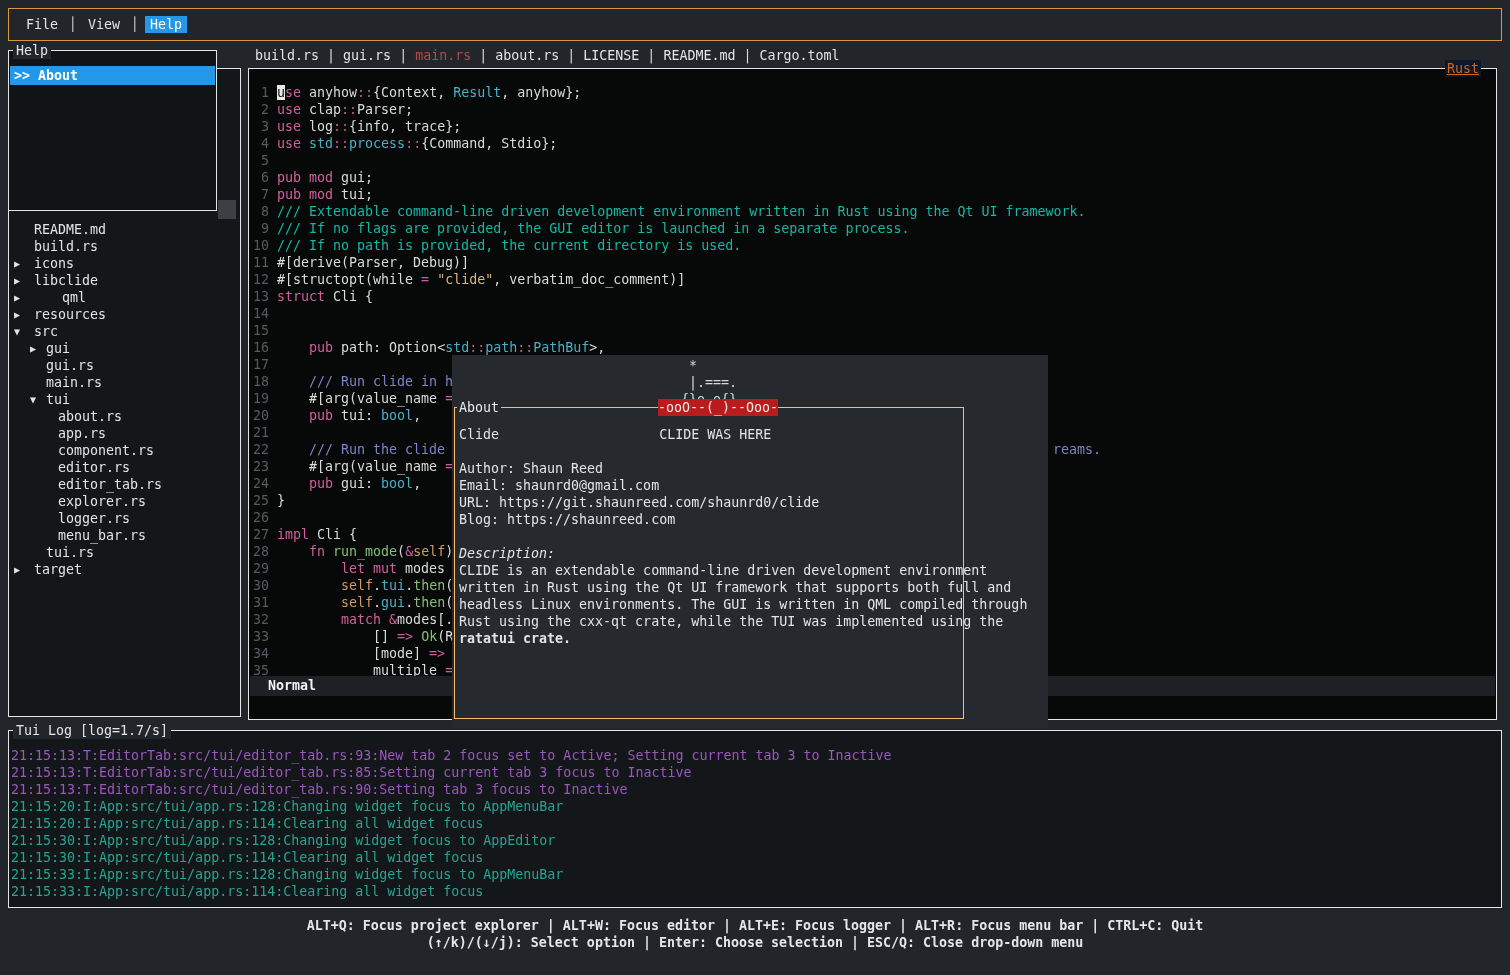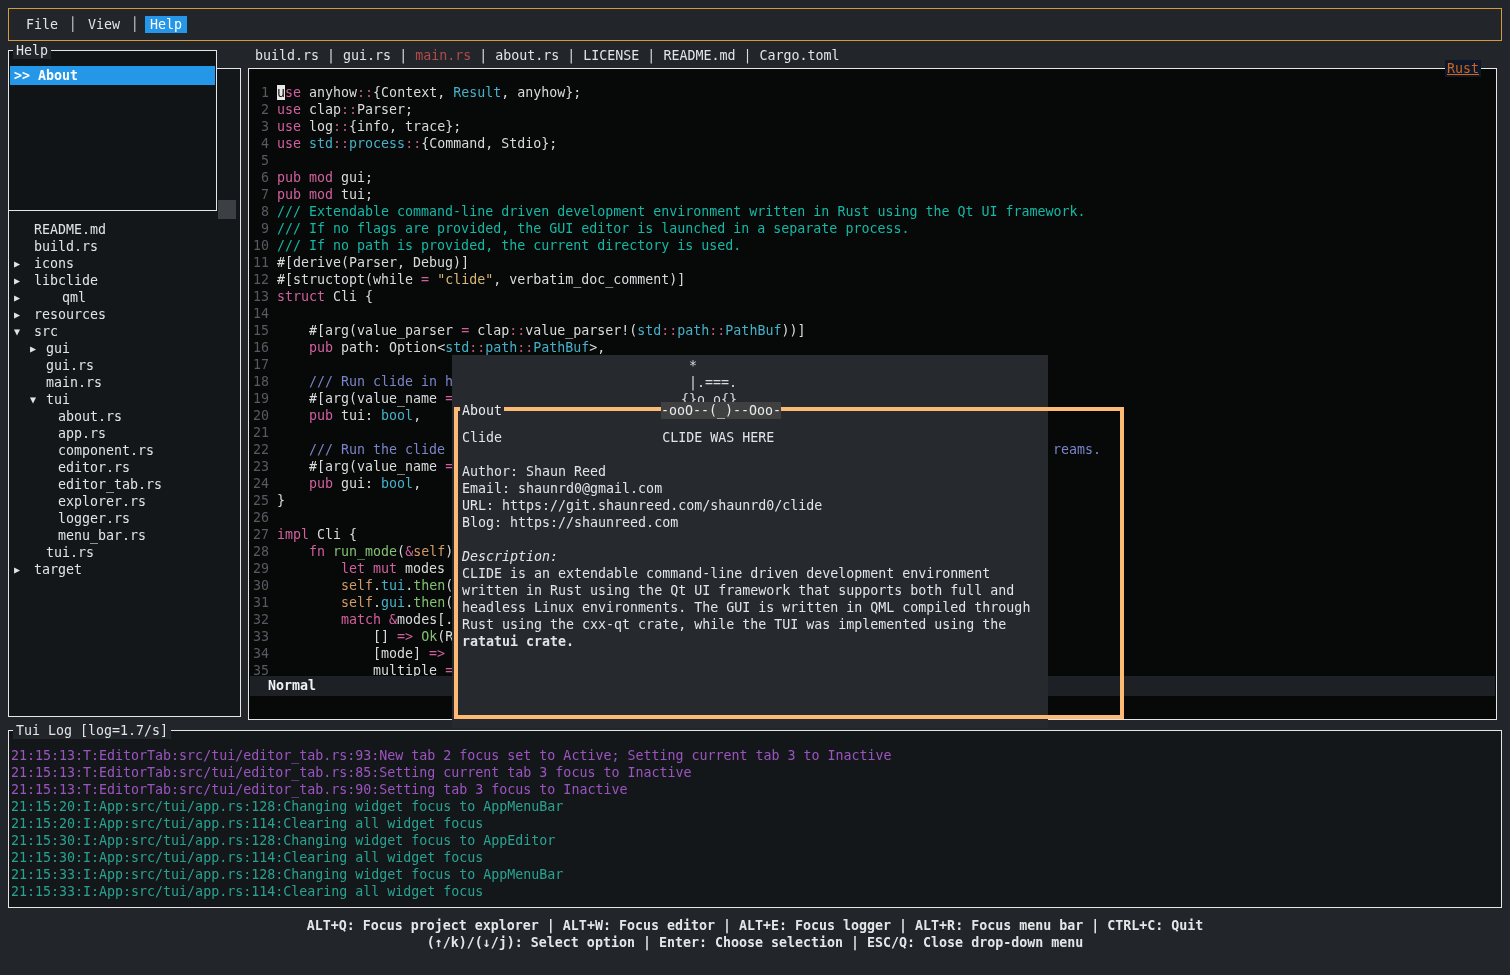--- a/index.html
+++ b/index.html
@@ -41,23 +41,23 @@
   .code-line .tail { position:absolute; left:803px; white-space:pre; }
   .c-kw{color:#d1609e} .c-wh{color:#d8dadc} .c-ty{color:#46b1c8} .c-fn{color:#83c073}
   .c-str{color:#d9b777} .c-cm{color:#14b8a6} .c-cm2{color:#7a84c8} .c-sep{color:#c25b80}
   .c-slf{color:#d19a66} .c-cur{background:#e8e8e8;color:#111111}
   #status-bar { position:absolute; left:1px; right:1px; top:607px; height:20px; background:#1d2126; line-height:20px; }
   #status-mode { font-weight:bold; color:#f0f2f4; padding-left:18px; }
 
   
   #popup { left:452px; top:355px; width:596px; height:373px; background:#26292e; z-index:10; }
   .art-line { position:absolute; white-space:pre; color:#d8dadc; line-height:17px; }
-  #about-box { position:absolute; left:2px; top:52px; width:670px; height:312px; border:4px solid #fdba74; }
+  #about-box { position:absolute; left:2px; top:52px; width:510px; height:312px; border:1px solid #fdba74; }
   #about-label { position:absolute; top:-9px; left:2px; background:#26292e; padding:0 2px; color:#e8eaec; line-height:17px; }
-  #about-border-art { position:absolute; top:-9px; left:203px; background:#404040; color:#e8eaec; line-height:17px; white-space:pre; }
+  #about-border-art { position:absolute; top:-9px; left:203px; background:#b91c1c; color:#e8eaec; line-height:17px; white-space:pre; }
   .popup-line { position:absolute; left:4px; white-space:pre; color:#e2e4e6; line-height:17px; }
 
   
   #log-box { left:8px; top:730px; width:1494px; height:178px; border:1px solid #e6e6e6; background:#14171a; }
   .log-entry { position:absolute; left:2px; height:17px; line-height:17px; white-space:pre; }
   .log-trace { color:#9c55c0; }
   .log-info { color:#28a392; }
 
   
   .footer-line { position:absolute; left:0; width:1510px; text-align:center; font-weight:bold; color:#e4e6e8; line-height:17px; }
@@ -212,21 +212,20 @@
       <div class="code-line" style="top: 219px;">
         <span class="num">13</span>
         <span class="code"><span class="c-kw">struct </span><span class="c-wh">Cli {</span></span>
       </div>
       <div class="code-line" style="top: 236px;">
         <span class="num">14</span>
         <span class="code"><span class="c-wh">    </span></span>
       </div>
       <div class="code-line" style="top: 253px;">
         <span class="num">15</span>
-        <span class="code"><span class="c-wh">    #[arg(value_parser </span><span class="c-kw">= </span><span class="c-wh">clap</span><span class="c-sep">::</span><span class="c-wh">value_parser!(</span><span class="c-ty">std</span><span class="c-sep">::</span><span class="c-ty">path</span><span class="c-sep">::</span><span class="c-ty">PathBuf</span><span class="c-wh">))]</span></span>
       </div>
       <div class="code-line" style="top: 270px;">
         <span class="num">16</span>
         <span class="code"><span class="c-wh">    </span><span class="c-kw">pub </span><span class="c-wh">path: Option&lt;</span><span class="c-ty">std</span><span class="c-sep">::</span><span class="c-ty">path</span><span class="c-sep">::</span><span class="c-ty">PathBuf</span><span class="c-wh">&gt;,</span></span>
       </div>
       <div class="code-line" style="top: 287px;">
         <span class="num">17</span>
         <span class="code"></span>
       </div>
       <div class="code-line" style="top: 304px;">

